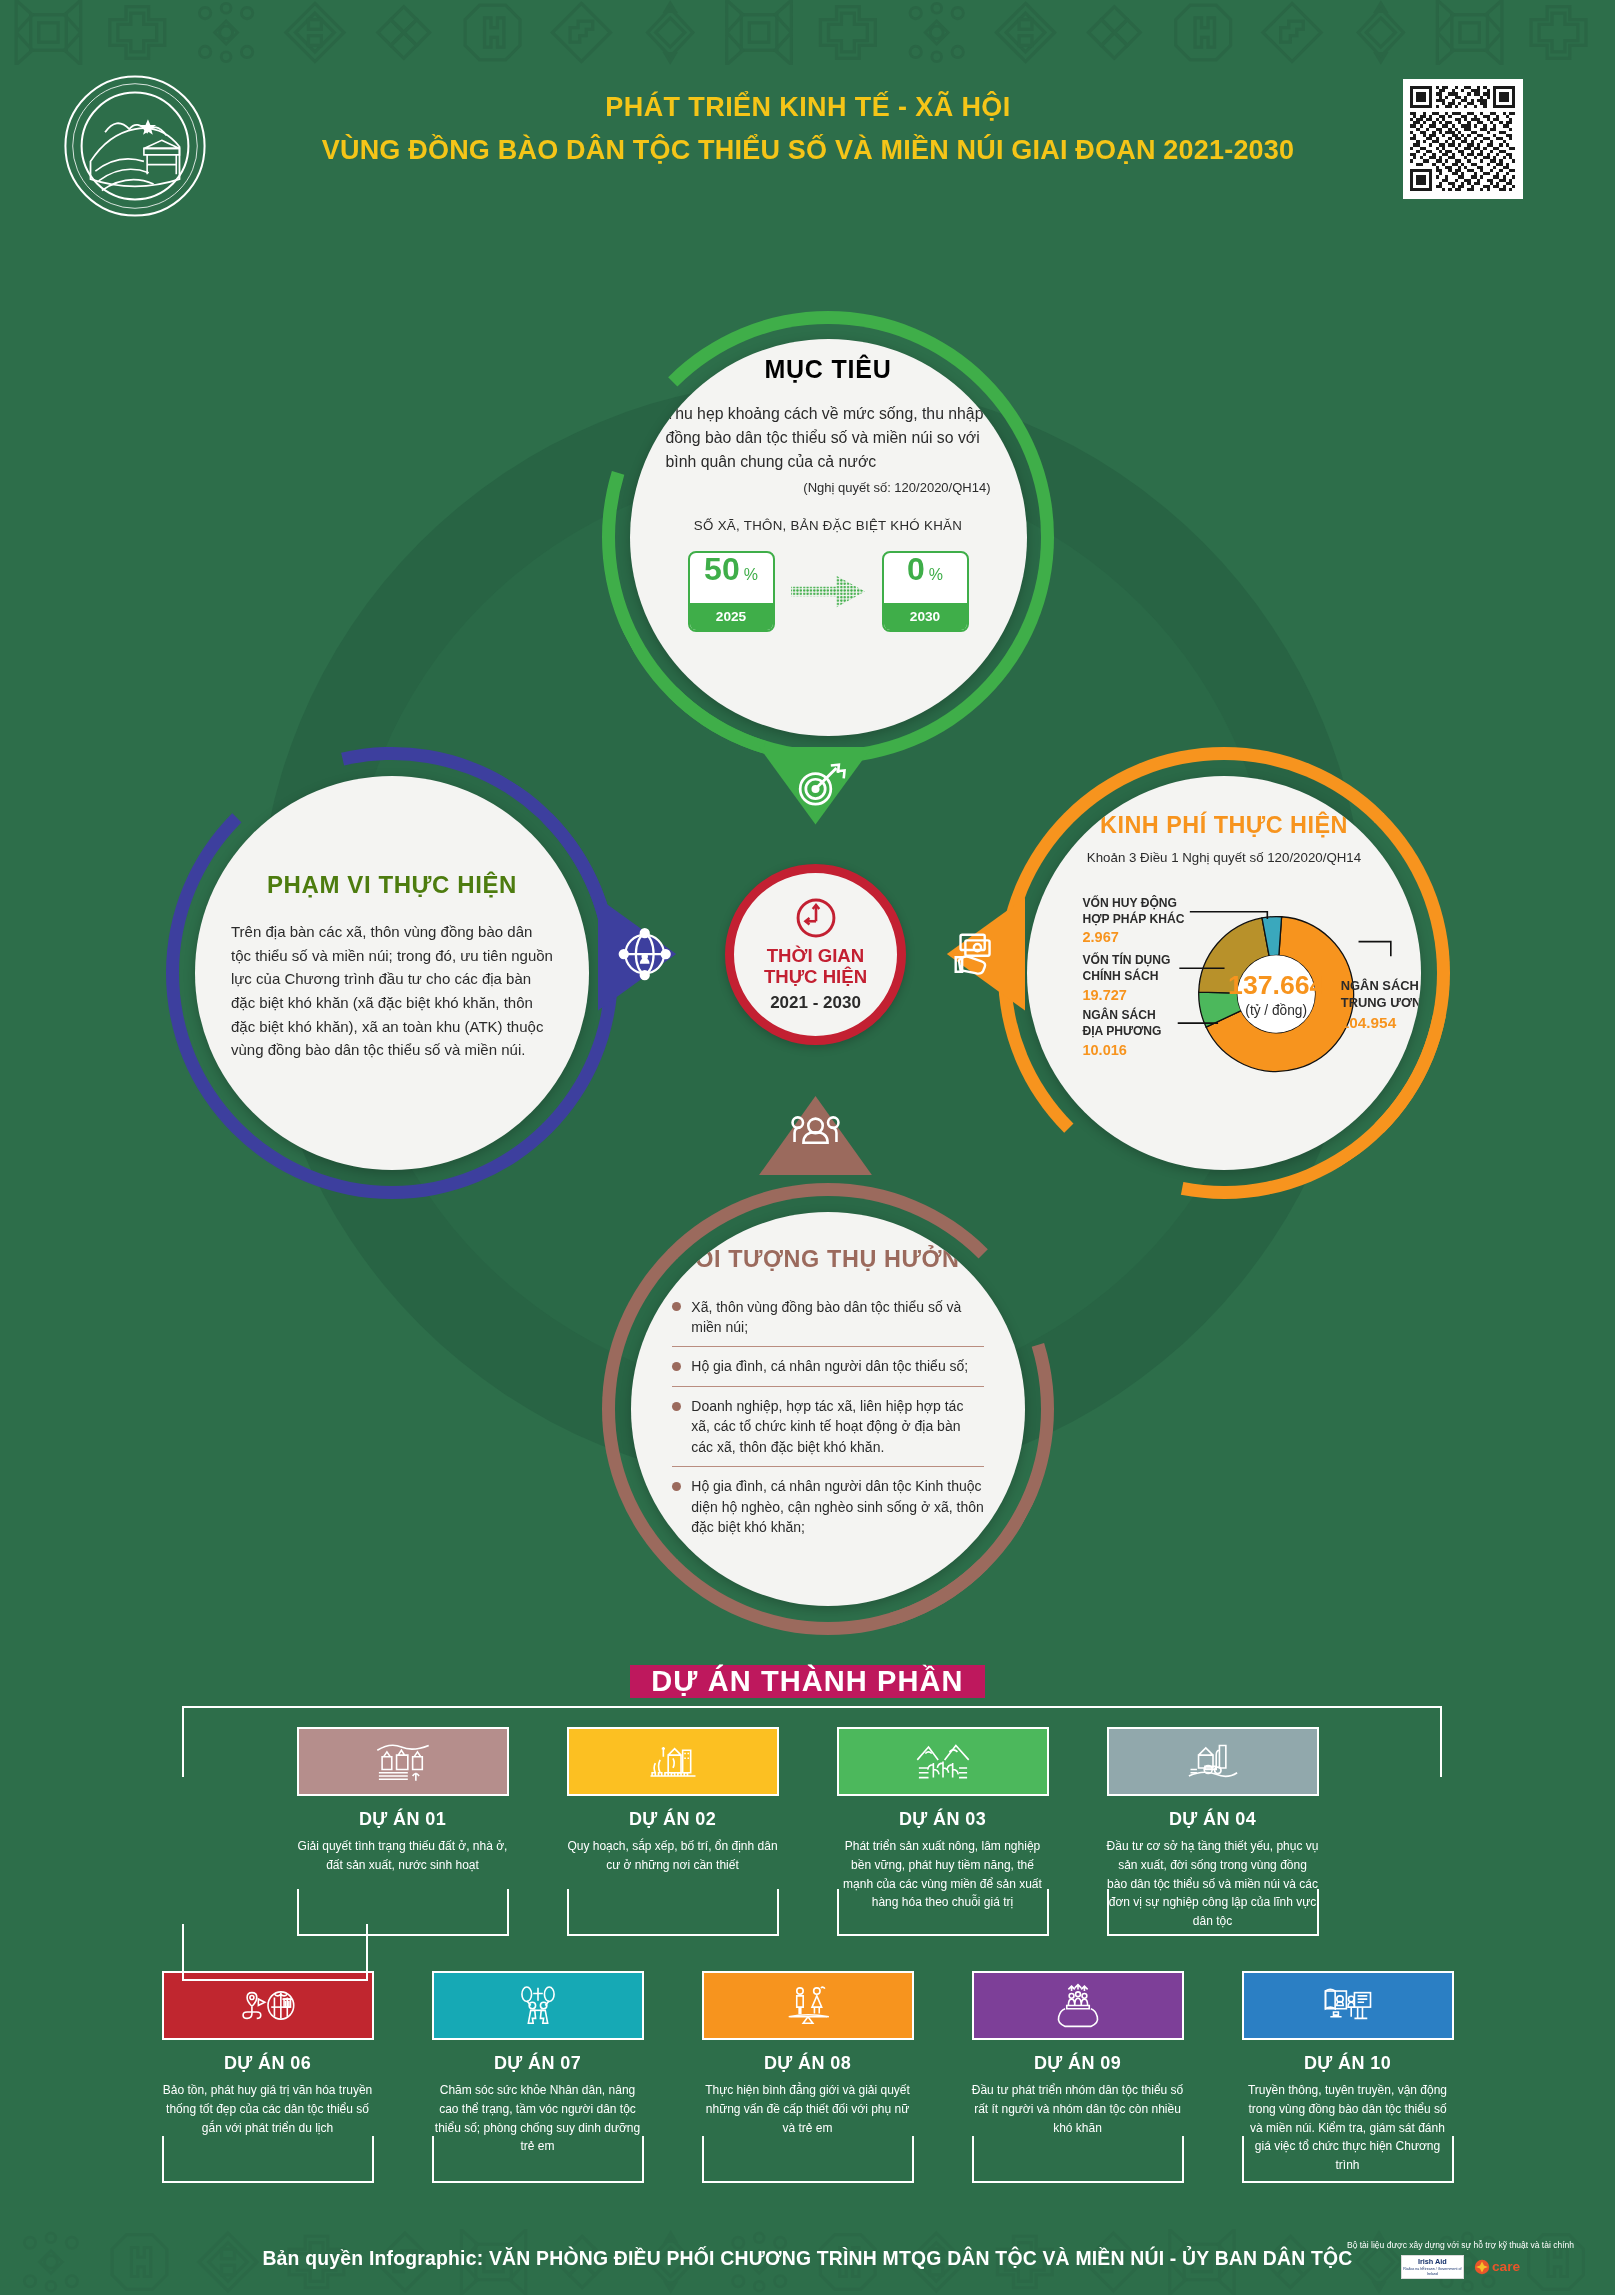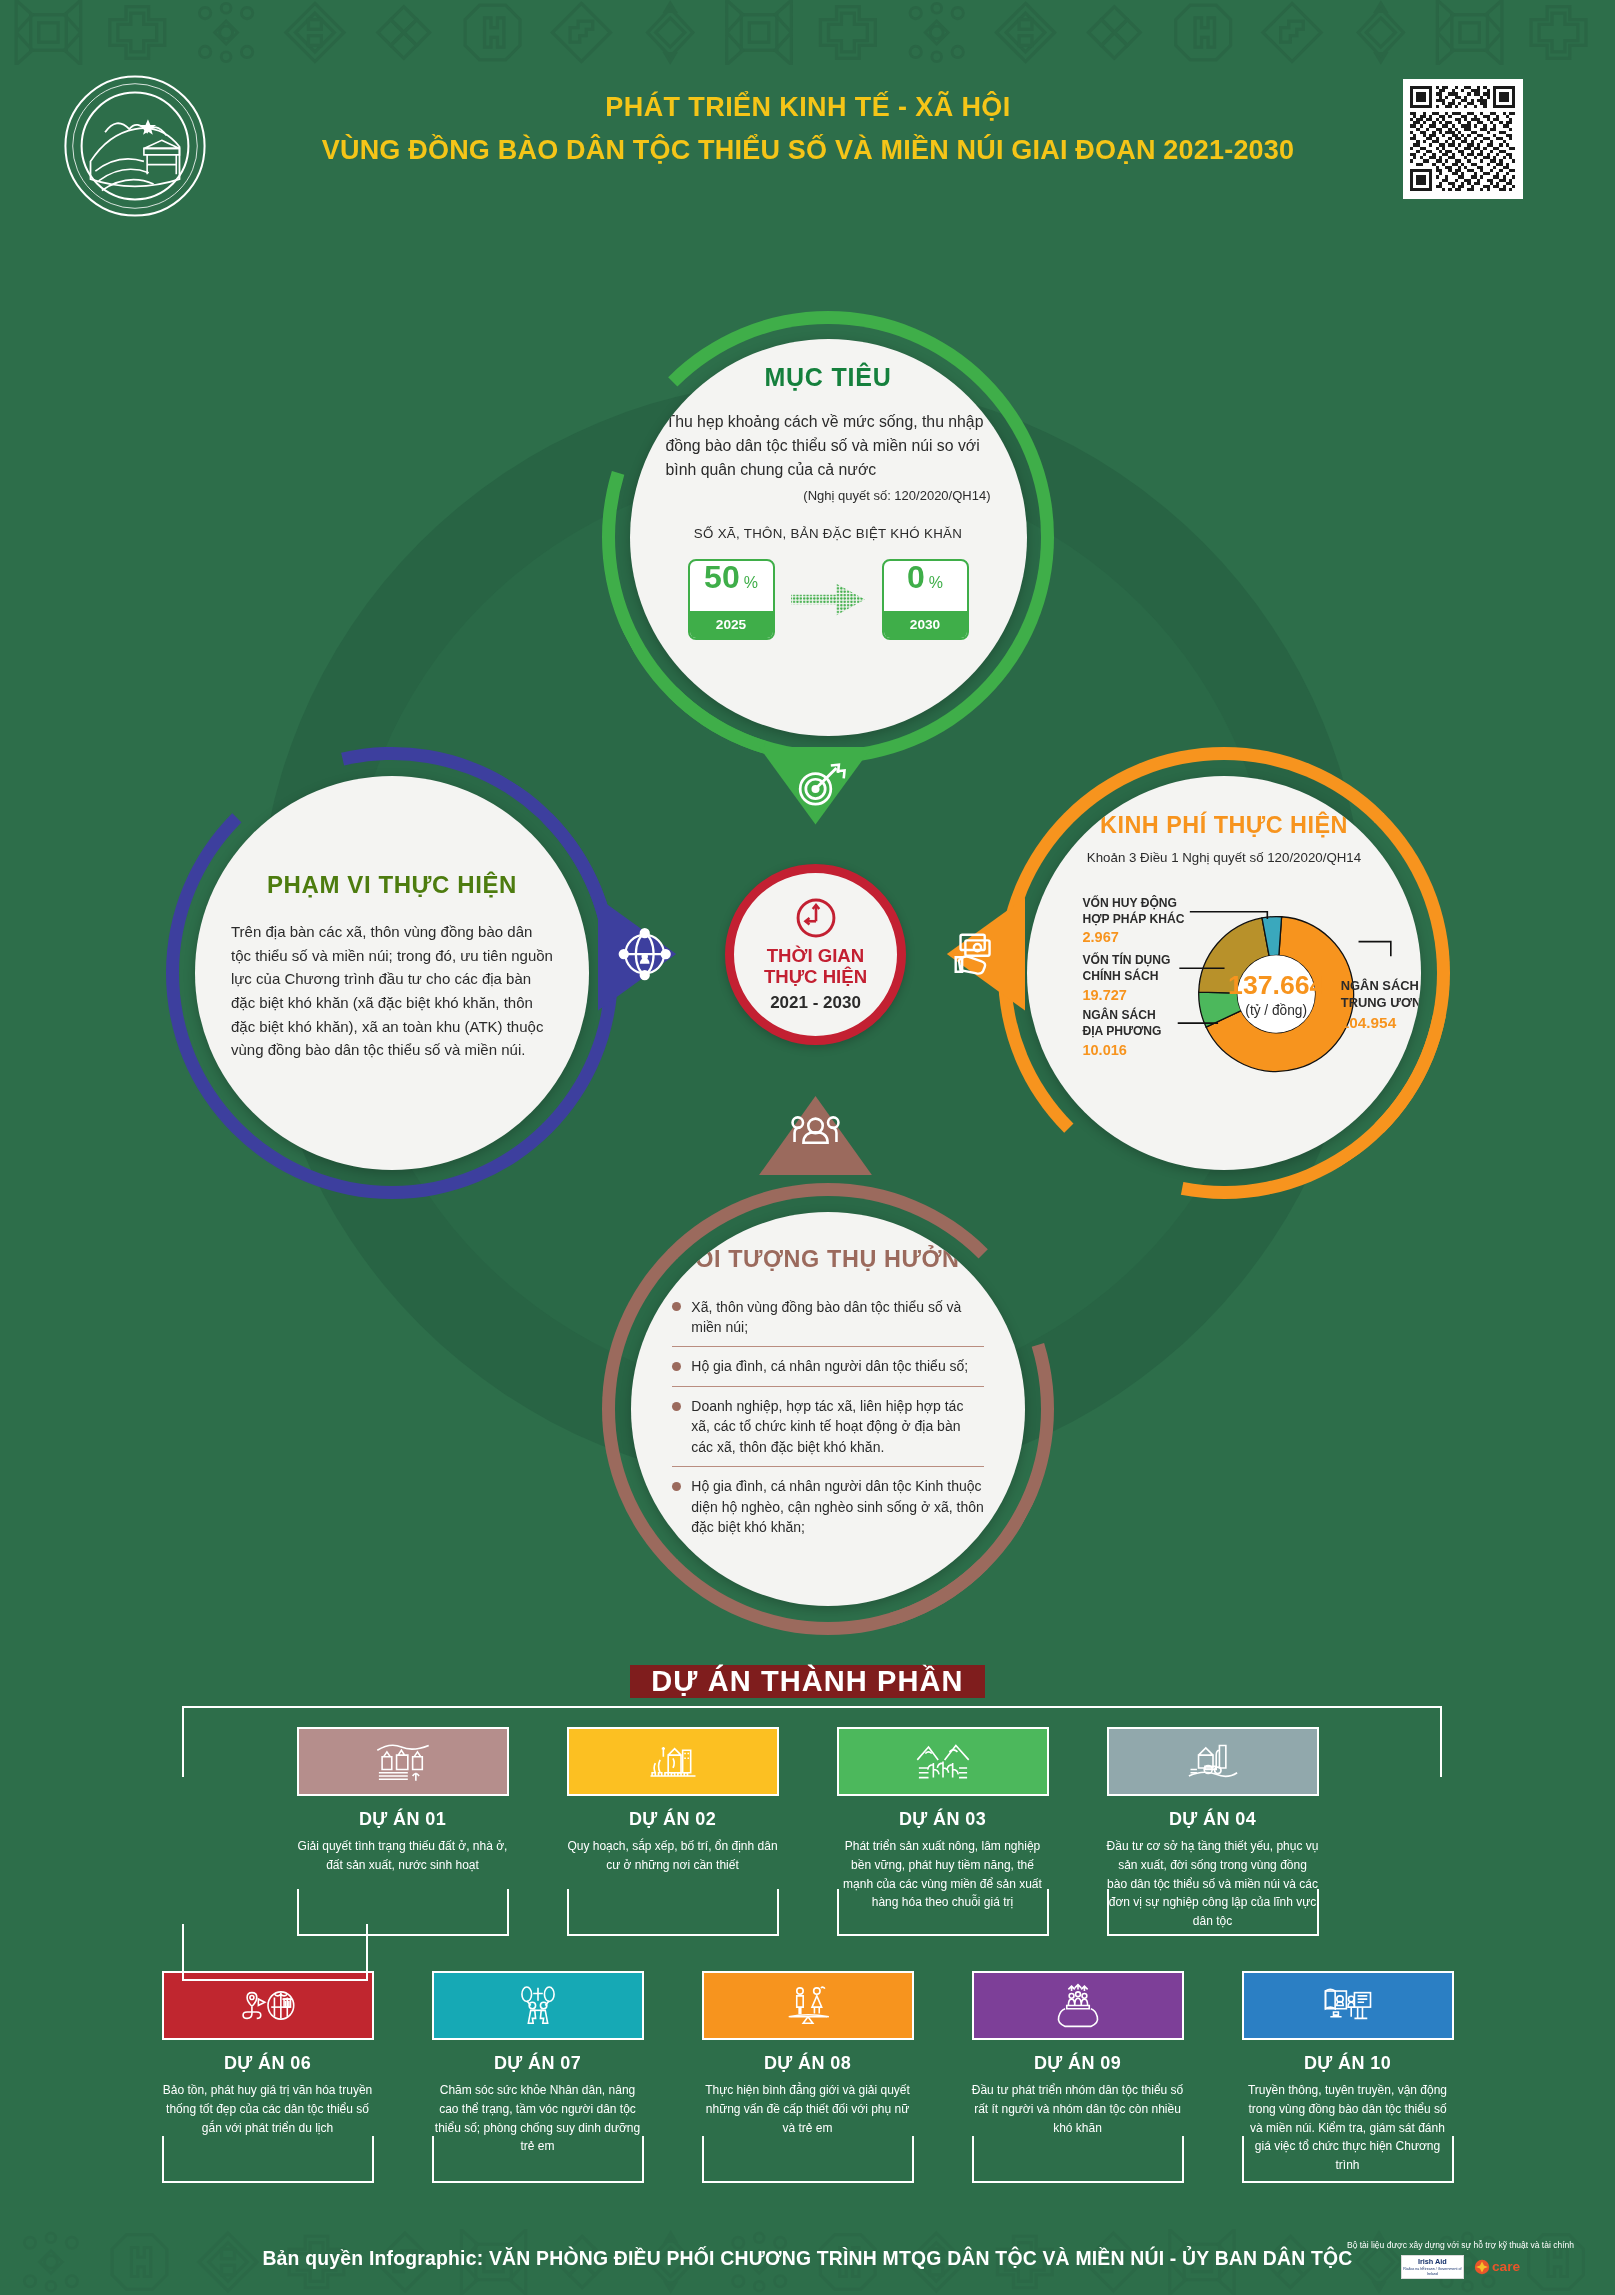--- a/index.html
+++ b/index.html
@@ -99,22 +99,22 @@
     border: 13px solid #3fae49;
     border-left-color: transparent;
   }
   #node-goal .ring2 {
     position:absolute; inset: 0; border-radius:50%;
     border: 13px solid transparent; border-left-color:#3fae49;
     transform: rotate(-28deg);
   }
   #node-goal .disc { left: 27.5px; top: 27.5px; width: 397px; height: 397px; }
   .goal-title {
-    color:#15803d; font-size:25px; font-weight:bold; letter-spacing:0.8px;
-    margin-top: 24px;
+    color:#000000; font-size:25px; font-weight:bold; letter-spacing:0.8px;
+    margin-top: 16px;
   }
   .goal-body {
     color:#2b2b2b; font-size:15.8px; line-height:1.52; text-align:left;
     margin-top: 18px; width: 100%;
   }
   .goal-ref { color:#2b2b2b; font-size:13px; text-align:right; width:100%; margin-top:6.5px; }
   .goal-sub {
     color:#2b2b2b; font-size:13.3px; letter-spacing:0.3px; margin-top: 22.6px;
   }
   .goal-stats { display:flex; align-items:center; gap:14.5px; margin-top:18px; }
@@ -218,21 +218,21 @@
   
   .wedge { position:absolute; z-index: 6; }
   .wedge svg { display:block; }
 
   
   .proj-header {
     position:absolute; left:0; top:1665px; width:1615px; text-align:center;
   }
   .proj-header-title {
     color:#ffffff; font-size:29px; font-weight:bold; letter-spacing:1.1px;
-    display:inline-block; background:#7f1d1d; padding: 0 21px; position:relative; z-index:3;
+    display:inline-block; background:#be185d; padding: 0 21px; position:relative; z-index:3;
   }
   .bracket {
     position:absolute; left:182px; top:1706px; width:1260px; height:71px;
     border:2.8px solid #ffffff; border-bottom:none; z-index:1;
   }
   .bracket-bot-l {
     position:absolute; left:182px; top:1924px; width:186px; height:57px;
     border:2.8px solid #ffffff; border-top:none; z-index:1;
   }
 

